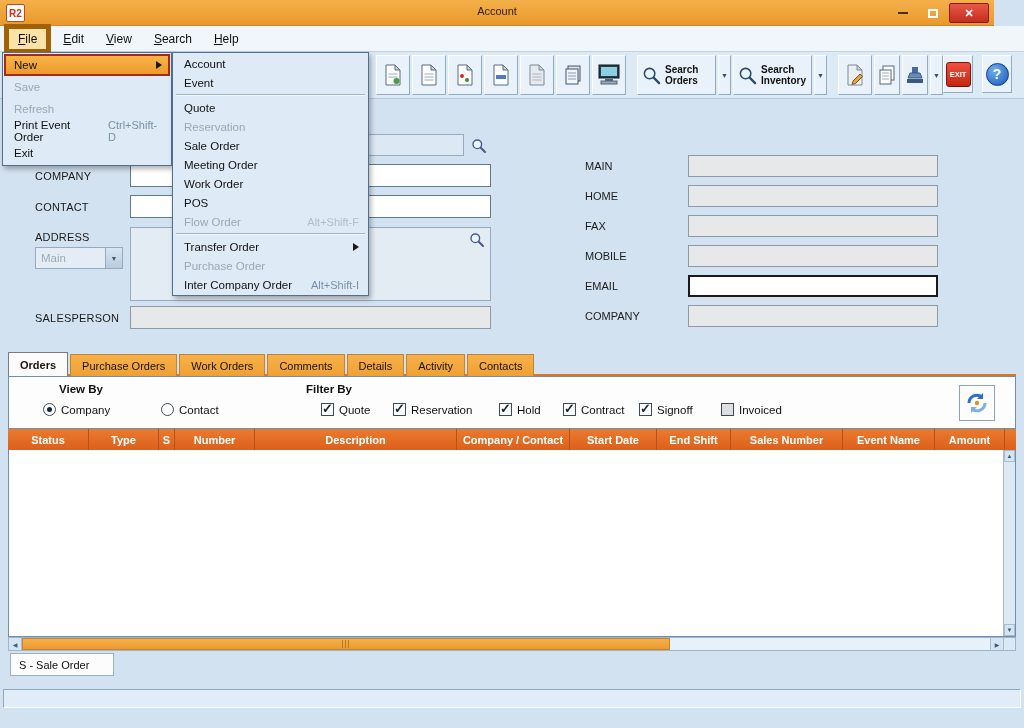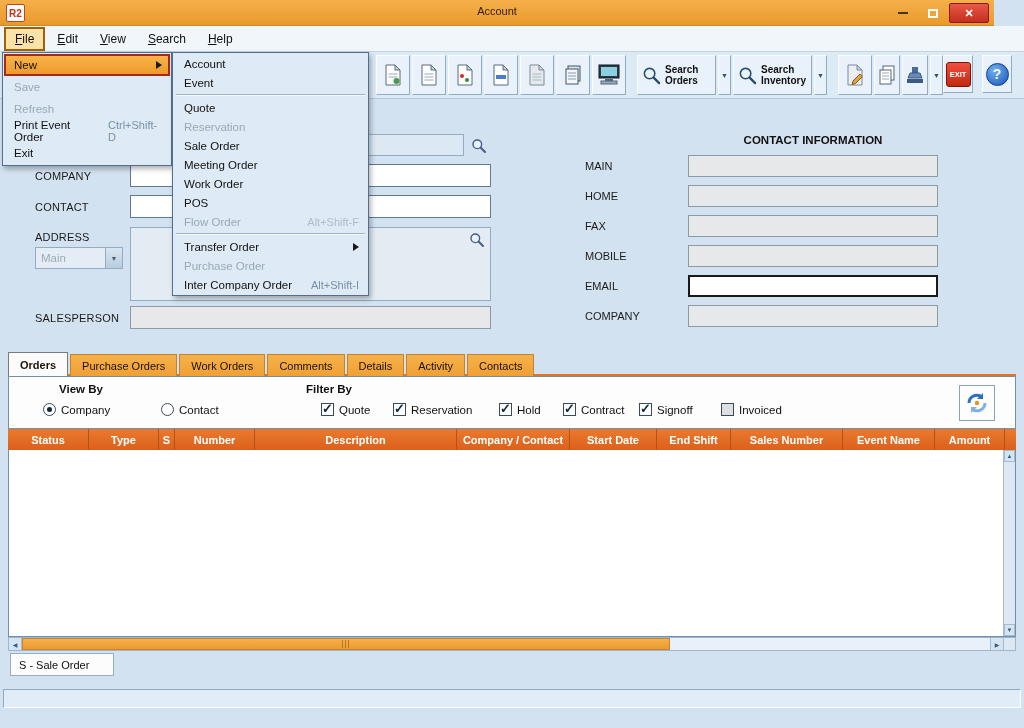--- a/index.html
+++ b/index.html
@@ -19,21 +19,21 @@
   .win-btn.min, .win-btn.max { width:27px; }
   .min-glyph { width:10px; height:2px; background:#4A3210; }
   .max-glyph { width:10px; height:9px; border:2px solid #FDFDFD; background:transparent; }
   .win-btn.close { width:40px; background:linear-gradient(#E85848,#C42E1E); border:1px solid #8A1A10;
     border-radius:2px; color:#FFF; font-size:11px; font-weight:bold; }
 
   
   .menubar { position:absolute; left:0; top:26px; width:1024px; height:26px; background:#F1F6FB;
     border-bottom:1px solid #C4D2E0; display:flex; align-items:center; padding-left:4px; }
   .mb-item { padding:3px 9px; margin-right:2px; font-size:12px; color:#101010; border:1px solid transparent; }
-  .mb-item.open { background:#FBE2A8; border:2px solid #a16207; }
+  .mb-item.open { background:#FBE2A8; border:5px solid #a16207; }
   .mb-label { display:inline-block; }
   .mb-label::first-letter { text-decoration:underline; }
 
   
   .toolbar { position:absolute; left:0; top:52px; width:1024px; height:47px; background:#DCEAF6;
     border-bottom:1px solid #B4C8DA; }
   .tb-group { position:absolute; left:376px; top:3px; display:flex; gap:2px; align-items:center; }
   .tb-btn { height:40px; width:34px; background:#E9F2FA; border:1px solid;
     border-color:#FBFDFF #93ABC1 #93ABC1 #FBFDFF; display:flex; align-items:center; justify-content:center; }
   .tb-btn.narrow { width:26px; }
@@ -326,21 +326,20 @@
       </svg>
   </div>
   <div class="combo">
     <span class="combo-value">Main</span>
     <span class="combo-arrow">▼</span>
   </div>
 
   <span class="form-label lbl-salesperson">SALESPERSON</span>
   <input class="field gray fld-salesperson" readonly="" style="">
 
-  <div class="ci-header">CONTACT INFORMATION</div>
   <span class="ci-label" style="top:160px">MAIN</span>
   <input class="field gray ci-field" style="top: 155px;" readonly="">
   <span class="ci-label" style="top:190px">HOME</span>
   <input class="field gray ci-field" style="top: 185px;" readonly="">
   <span class="ci-label" style="top:220px">FAX</span>
   <input class="field gray ci-field" style="top: 215px;" readonly="">
   <span class="ci-label" style="top:250px">MOBILE</span>
   <input class="field gray ci-field" style="top: 245px;" readonly="">
   <span class="ci-label" style="top:280px">EMAIL</span>
   <input class="ci-field white" style="top: 275px;">

